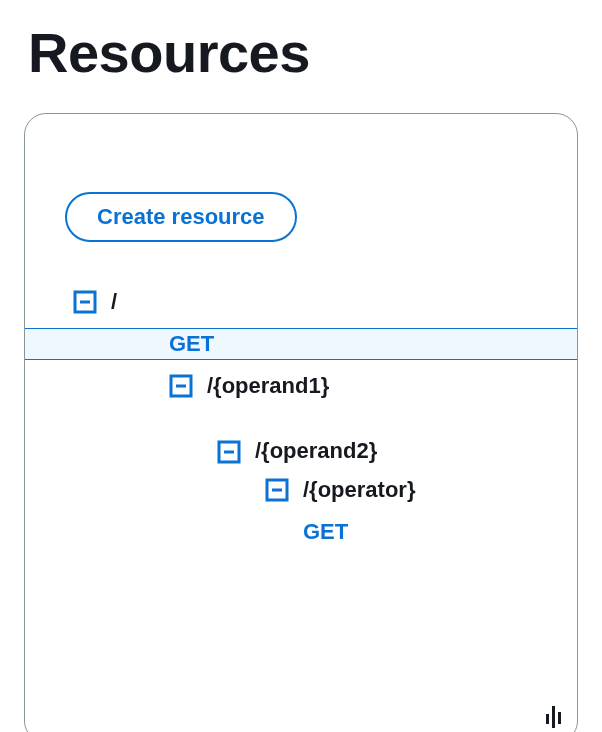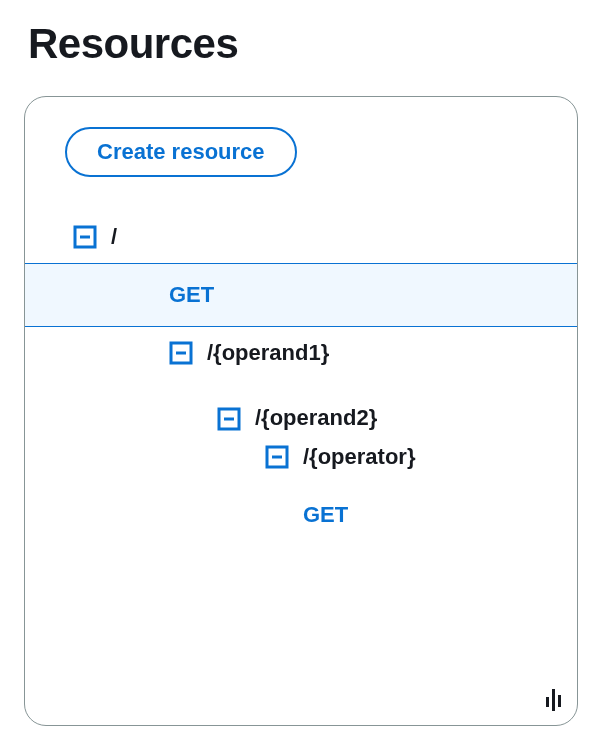--- a/index.html
+++ b/index.html
@@ -15,21 +15,21 @@
   body{
     width:602px;
     height:732px;
     background:#fff;
     font-family:"Amazon Ember","Helvetica Neue",Arial,sans-serif;
     color:var(--ink);
     overflow:hidden;
   }
   .page{padding:0 24px 0 24px;}
   h1.title{
-    font-size:42px;
+    font-size:56px;
     font-weight:800;
     margin:20px 0 28px 4px;
     letter-spacing:-0.5px;
   }
 
   .panel{
     position:relative;
     border:1.5px solid var(--border);
     border-radius:22px;
     padding:30px 0 120px 0;
@@ -41,35 +41,36 @@
     margin-left:40px;
     display:inline-block;
     border:2.5px solid var(--blue);
     color:var(--blue);
     background:#fff;
     font-size:22px;
     font-weight:700;
     padding:10px 30px;
     border-radius:28px;
     cursor:pointer;
+    margin-top:48px;
   }
 
   .tree{
     margin-top:34px;
     font-size:22px;
     font-weight:700;
   }
 
   .row{
     display:flex;
     align-items:center;
     height:52px;
     padding-left:48px;
   }
-  .row.method{height:64px;}
+  .row.method{height:32px;}
 
   .row.selected{
     background:var(--sel-bg);
     border-top:1.5px solid var(--sel-border);
     border-bottom:1.5px solid var(--sel-border);
     margin-left:-0px;
     width:100%;
   }
 
   .indent-1{padding-left:48px;}

